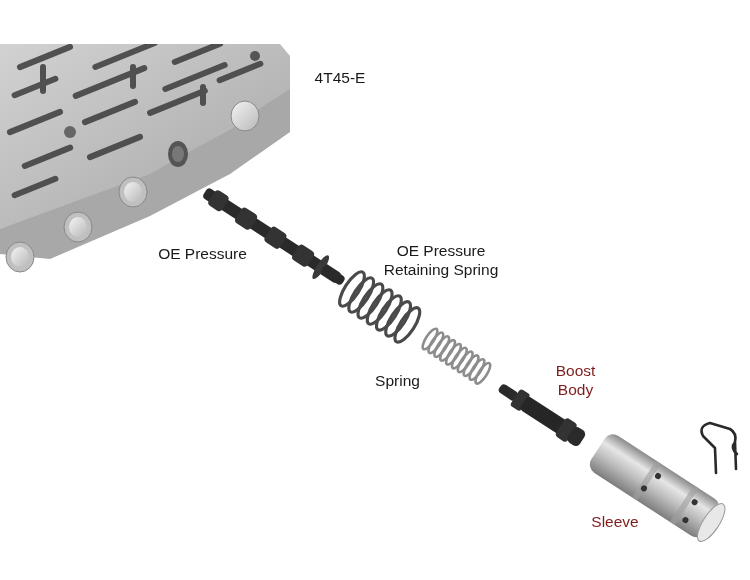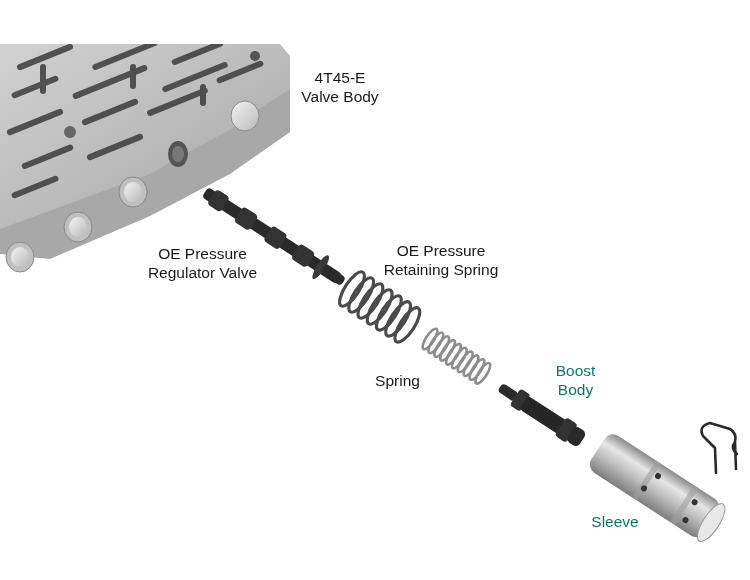--- a/index.html
+++ b/index.html
@@ -1,20 +1,20 @@
 <!DOCTYPE html>
 <html><head>
   <meta charset="utf-8">
   <style>
     html, body { margin: 0; padding: 0; background: #ffffff; }
     body { width: 750px; height: 580px; position: relative; overflow: hidden;
            font-family: "Liberation Sans", "DejaVu Sans", sans-serif; }
     #stage { position: absolute; left: 0; top: 0; width: 622px; height: 580px; margin-top: 44px; }
     .label { position: absolute; text-align: center; font-size: 15.5px; line-height: 19px; color: #1a1a1a; white-space: nowrap; }
-    .label.blue { color: #0f766e; }
+    .label.blue { color: #7f1d1d; }
     .label span { display: block; }
   </style>
 </head>
 <body>
 
 <div id="stage">
   <svg width="750" height="580" viewBox="0 0 750 580" xmlns="http://www.w3.org/2000/svg">
     <defs>
       <linearGradient id="alu" x1="0" y1="0" x2="1" y2="1">
         <stop offset="0" stop-color="#d2d2d2"></stop>
@@ -134,26 +134,24 @@
     </g>
 
     <g>
       <path d="M703,392 Q698,382 710,379 L730,385 Q737,389 735,398 L736,425 M703,392 L715,404 L716,429 M735,398 Q730,404 737,410" fill="none" stroke="#2a2a2a" stroke-width="2.6" stroke-linecap="round" stroke-linejoin="round"></path>
     </g>
   </svg>
 
   
   <div class="label" style="left:290px; top:24px; width:100px;">
     <span>4T45-E</span>
-    <span>Valve Body</span>
   </div>
 
   <div class="label" style="left:140px; top:200px; width:125px;">
     <span>OE Pressure</span>
-    <span>Regulator Valve</span>
   </div>
 
   <div class="label" style="left:376px; top:197px; width:130px;">
     <span>OE Pressure</span>
     <span>Retaining Spring</span>
   </div>
 
   <div class="label" style="left:350px; top:327px; width:95px;">
     <span>Spring</span>
   </div>

